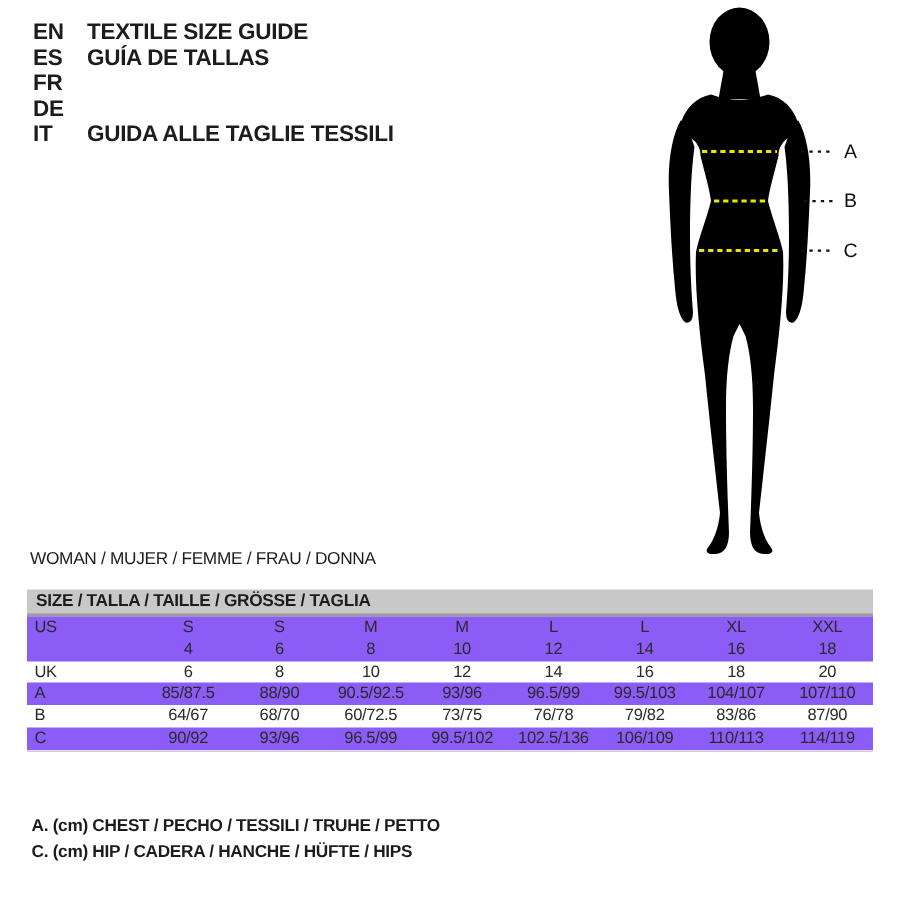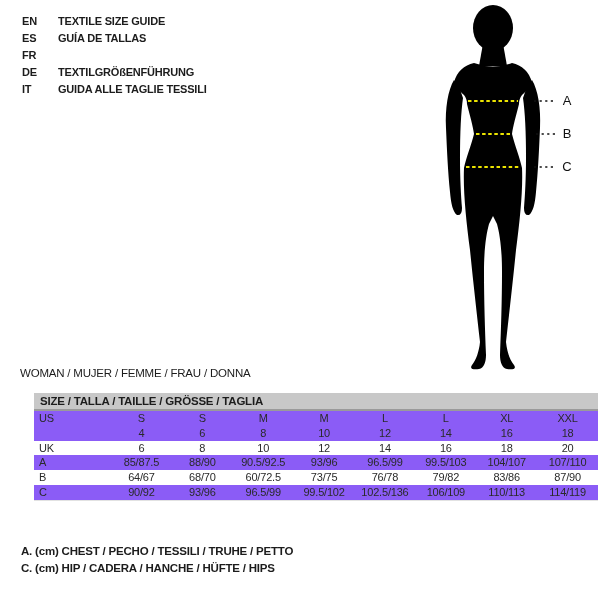--- a/index.html
+++ b/index.html
@@ -2,31 +2,31 @@
 <html><head>
 <meta charset="utf-8">
 <style>
   html,body{margin:0;padding:0;background:#ffffff;}
   .stage{
     position:relative;width:600px;height:600px;background:#ffffff;overflow:hidden;
     font-family:"Liberation Sans",sans-serif;color:#1c1c1c;
   }
   
   .lang-block{position:absolute;left:22px;top:13px;}
-  .lang-row{display:flex;height:17px;line-height:17px;font-size:11px;font-weight:bold;letter-spacing:-0.2px;}
+  .lang-row{display:flex;height:17px;line-height:17px;font-size:15px;font-weight:bold;letter-spacing:-0.2px;}
   .lang-code{width:36px;}
   
   .figure-svg{position:absolute;left:400px;top:0;width:200px;height:380px;}
   .marker-label{position:absolute;left:559px;width:16px;height:18px;line-height:18px;
     text-align:center;font-size:13px;font-weight:normal;color:#111;}
   .marker-a{top:92px;} .marker-b{top:125px;} .marker-c{top:158px;}
   
   .section-title{position:absolute;left:20px;top:367px;font-size:11.5px;font-weight:normal;letter-spacing:-0.2px;}
   
-  .size-table{position:absolute;left:34px;top:393px;width:564px;}
+  .size-table{position:absolute;left:18px;top:393px;width:564px;}
   .table-header{
     height:16px;line-height:16px;background:#c8c8c8;border-bottom:2px solid #9a9a9a;
     font-size:11.5px;font-weight:bold;padding-left:6px;letter-spacing:-0.2px;color:#1c1c1c;
   }
   .t-row{display:grid;grid-template-columns:77px repeat(8,1fr);height:14.8px;
     font-size:11px;line-height:14.8px;letter-spacing:-0.2px;color:#2a2a2a;}
   .t-row.shaded{background:#8b5cf6;}
   .t-row:last-child{border-bottom:1px solid #e2e2e2;}
   .t-label{text-align:left;padding-left:5px;}
   .t-cell{text-align:center;}
@@ -46,21 +46,20 @@
     </div>
     <div class="lang-row">
       <span class="lang-code">ES</span>
       <span class="lang-label">GUÍA DE TALLAS</span>
     </div>
     <div class="lang-row">
       <span class="lang-code">FR</span>
     </div>
     <div class="lang-row">
       <span class="lang-code">DE</span>
-      <span class="lang-label">TEXTILGRÖßENFÜHRUNG</span>
     </div>
     <div class="lang-row">
       <span class="lang-code">IT</span>
       <span class="lang-label">GUIDA ALLE TAGLIE TESSILI</span>
     </div>
   </div>
 
   <svg class="figure-svg" viewBox="0 0 200 380" xmlns="http://www.w3.org/2000/svg">
     <g fill="#000000" stroke="none">
       <ellipse cx="93" cy="28" rx="20" ry="23"></ellipse>

